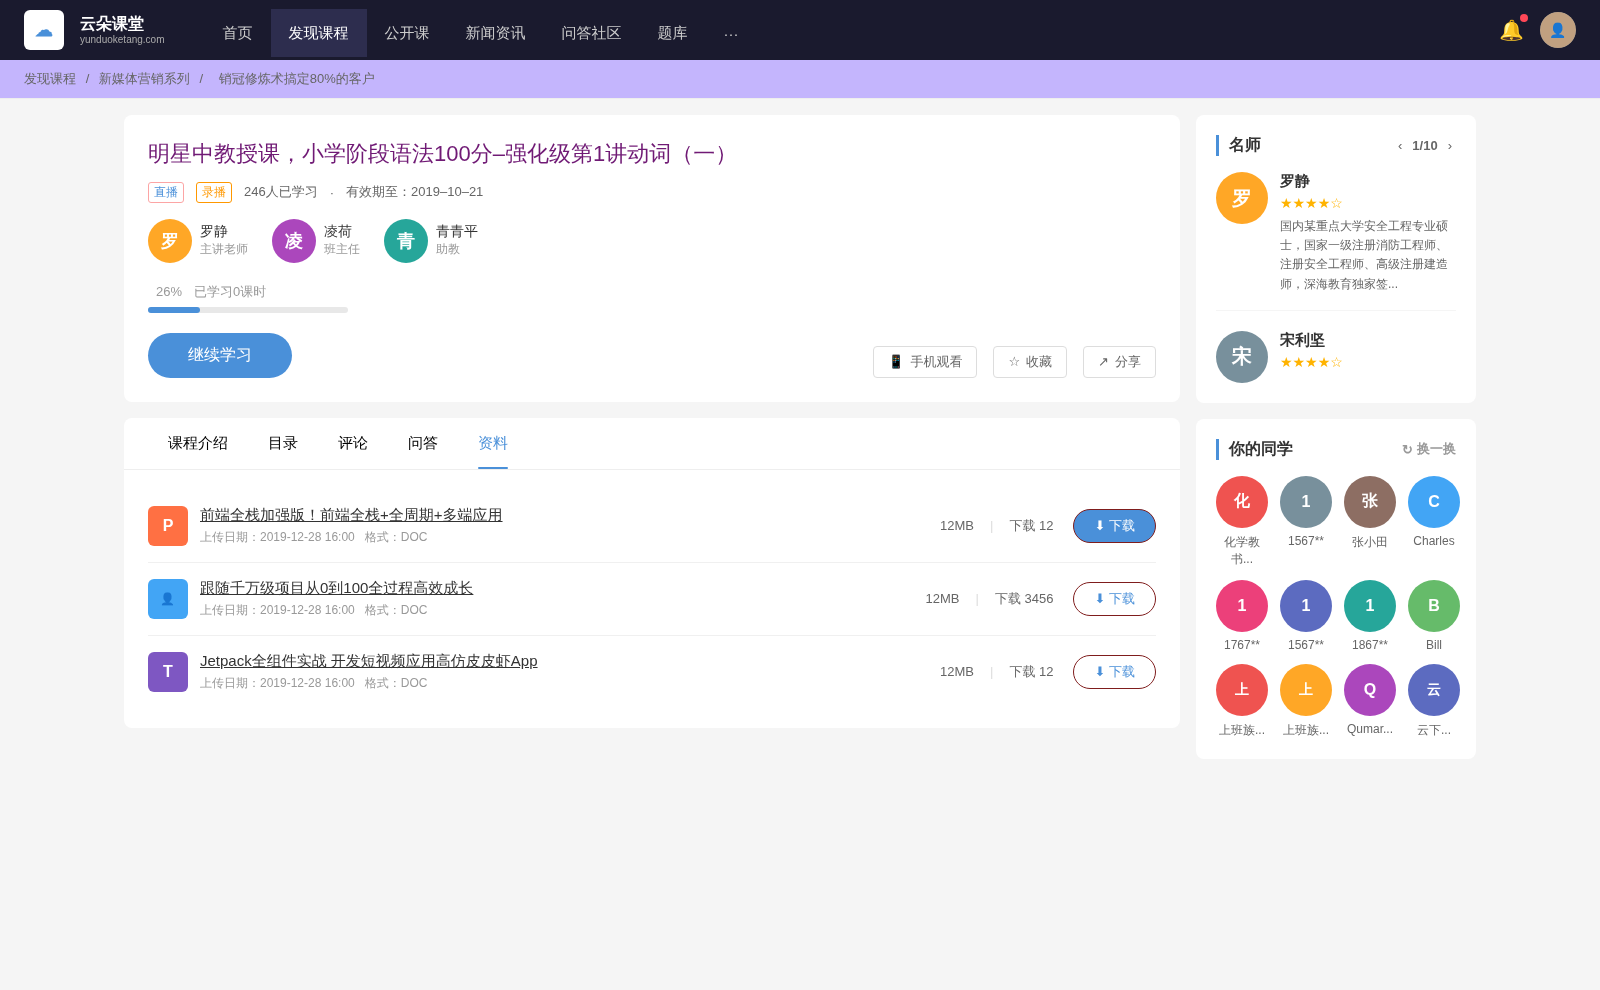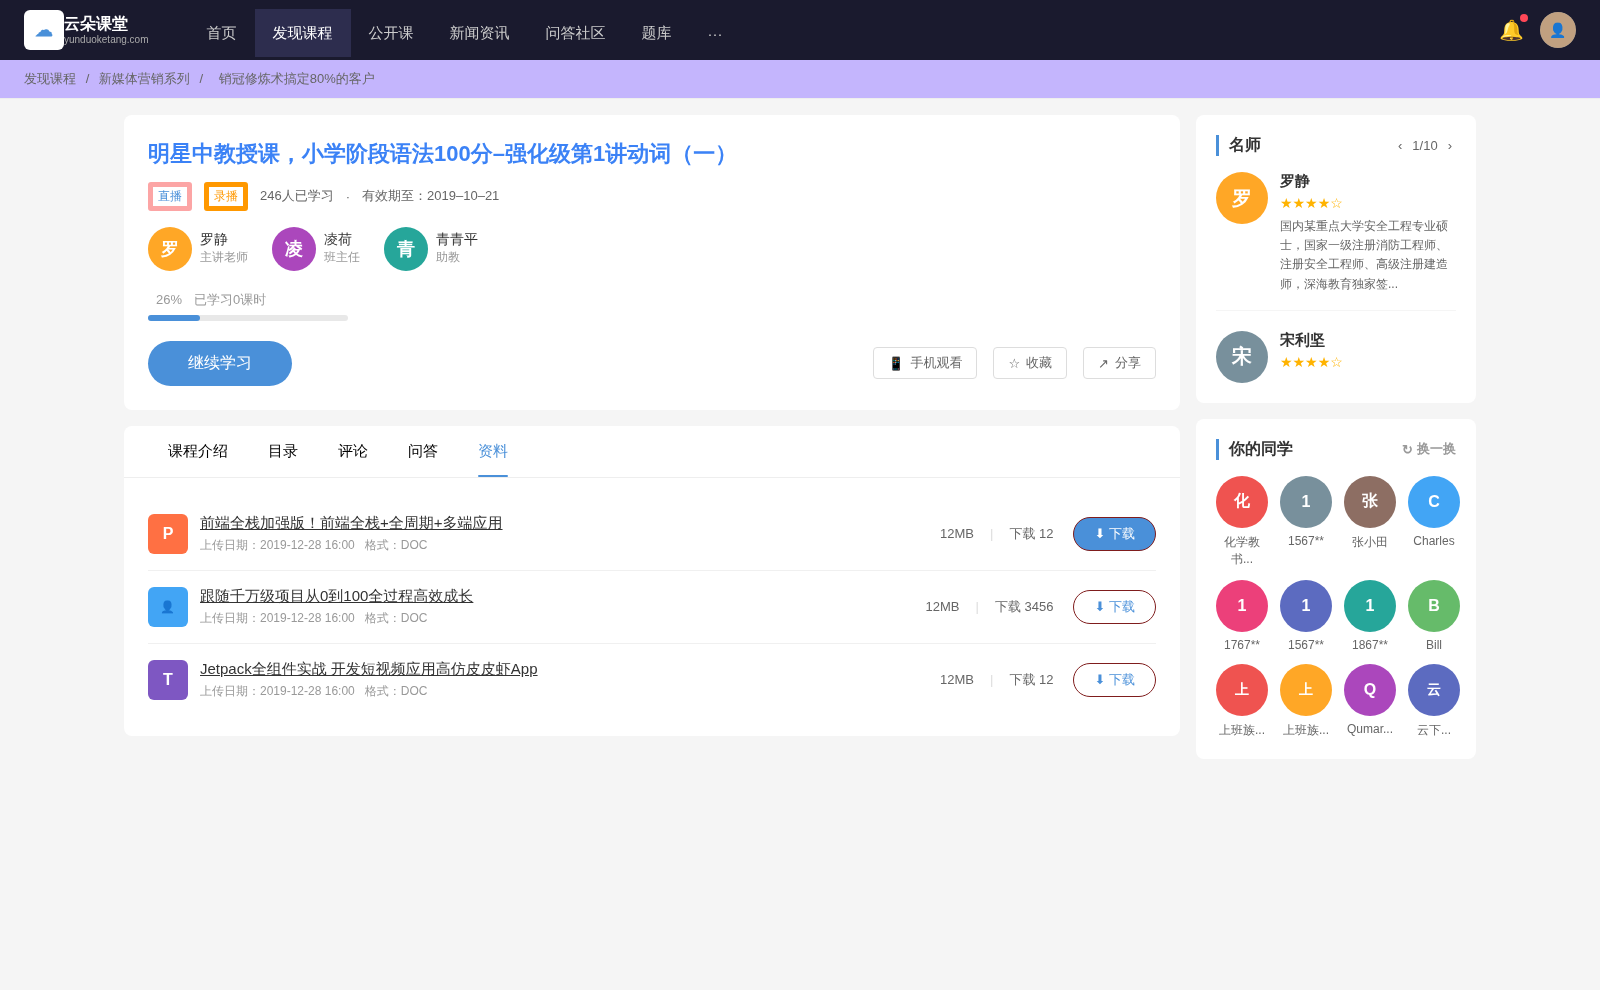--- a/index.html
+++ b/index.html
@@ -2,21 +2,21 @@
 <html><head>
   <meta charset="utf-8">
   <style>
     * { box-sizing: border-box; margin: 0; padding: 0; }
     body { font-family: -apple-system, BlinkMacSystemFont, 'PingFang SC', 'Helvetica Neue', Arial, sans-serif; background: #f5f5f5; font-size: 14px; color: #333; }
 
     
     .navbar { background: #1a1a2e; display: flex; align-items: center; height: 60px; padding: 0 24px; }
     .logo-area { display: flex; align-items: center; margin-right: 40px; }
     .logo-icon { width: 40px; height: 40px; background: #fff; border-radius: 6px; display: flex; align-items: center; justify-content: center; }
-    .logo-text { color: #fff; font-size: 13px; margin-left: 0; line-height: 1.2; }
+    .logo-text { color: #fff; font-size: 13px; margin-left: 16px; line-height: 1.2; }
     .logo-text .main { font-size: 16px; font-weight: bold; }
     .nav-items { display: flex; align-items: center; gap: 0; flex: 1; }
     .nav-item { color: #ccc; padding: 0 18px; height: 48px; display: flex; align-items: center; cursor: pointer; font-size: 15px; transition: background 0.2s; margin-top: 6px; }
     .nav-item:hover, .nav-item.active { color: #fff; background: rgba(255,255,255,0.1); }
     .nav-item.active { background: #2d2d4e; }
     .nav-right { display: flex; align-items: center; gap: 16px; margin-left: auto; }
     .nav-bell { color: #ccc; font-size: 20px; position: relative; cursor: pointer; }
     .nav-bell .badge { position: absolute; top: -4px; right: -4px; width: 8px; height: 8px; background: #ff4757; border-radius: 50%; }
     .nav-avatar { width: 36px; height: 36px; border-radius: 50%; background: #888; overflow: hidden; cursor: pointer; }
 
@@ -25,35 +25,35 @@
     .breadcrumb a { color: #666; text-decoration: none; }
     .breadcrumb span { margin: 0 6px; }
 
     
     .main-layout { display: flex; gap: 16px; padding: 16px 24px; max-width: 1400px; margin: 0 auto; }
     .left-col { flex: 1; min-width: 0; }
     .right-col { width: 280px; flex-shrink: 0; }
 
     
     .course-card { background: #fff; border-radius: 8px; padding: 24px; margin-bottom: 16px; }
-    .course-title { font-size: 22px; font-weight: bold; color: #3b82f6; margin-bottom: 12px; line-height: 1.4; }
+    .course-title { font-size: 22px; font-weight: normal; color: #701a75; margin-bottom: 12px; line-height: 1.4; }
     .course-meta { display: flex; align-items: center; gap: 12px; margin-bottom: 16px; font-size: 13px; color: #666; }
-    .badge-tag { border: 5px solid #fca5a5; color: #4a90d9; border-radius: 3px; padding: 1px 5px; font-size: 12px; }
+    .badge-tag { border: 1px solid #fca5a5; color: #4a90d9; border-radius: 3px; padding: 1px 5px; font-size: 12px; }
     .badge-tag.orange { border-color: #ff9800; color: #ff9800; }
     .teachers { display: flex; gap: 24px; margin-bottom: 20px; }
     .teacher-item { display: flex; align-items: center; gap: 8px; }
     .teacher-avatar-circle { width: 44px; height: 44px; border-radius: 50%; display: flex; align-items: center; justify-content: center; font-size: 18px; color: #fff; font-weight: bold; }
     .teacher-name { font-size: 14px; font-weight: 500; color: #333; }
     .teacher-role { font-size: 12px; color: #999; }
     .progress-area { margin-bottom: 20px; }
     .progress-label { font-size: 14px; color: #4a90d9; font-weight: bold; margin-bottom: 6px; }
     .progress-label span { color: #999; font-size: 13px; font-weight: normal; margin-left: 8px; }
     .progress-bar { height: 6px; background: #e8e8e8; border-radius: 3px; width: 200px; }
     .progress-fill { height: 100%; background: #4a90d9; border-radius: 3px; }
-    .action-area { display: flex; align-items: center; gap: 0; }
+    .action-area { display: flex; align-items: flex-end; gap: 0; }
     .btn-continue { background: #4a90d9; color: #fff; border: none; border-radius: 24px; padding: 12px 40px; font-size: 16px; cursor: pointer; font-weight: 500; }
     .action-btns { display: flex; gap: 16px; margin-left: auto; }
     .action-btn { display: flex; align-items: center; gap: 6px; color: #666; cursor: pointer; font-size: 13px; border: 1px solid #ddd; border-radius: 4px; padding: 6px 14px; }
 
     
     .tabs-card { background: #fff; border-radius: 8px; padding: 0; margin-bottom: 16px; }
     .tabs-nav { display: flex; border-bottom: 1px solid #eee; padding: 0 24px; }
     .tab-item { padding: 16px 20px; font-size: 15px; color: #000000; cursor: pointer; position: relative; }
     .tab-item.active { color: #4a90d9; font-weight: 500; }
     .tab-item.active::after { content: ''; position: absolute; bottom: 0; left: 20px; right: 20px; height: 2px; background: #4a90d9; border-radius: 1px; }
@@ -90,21 +90,21 @@
     
     .students-grid { display: grid; grid-template-columns: repeat(4, 1fr); gap: 12px; }
     .student-item { display: flex; flex-direction: column; align-items: center; gap: 6px; }
     .student-avatar { width: 52px; height: 52px; border-radius: 50%; overflow: hidden; background: #ddd; display: flex; align-items: center; justify-content: center; font-size: 20px; }
     .student-name { font-size: 12px; color: #666; text-align: center; }
     .refresh-link { font-size: 13px; color: #999; cursor: pointer; display: flex; align-items: center; gap: 4px; }
 
     
     .pagination-controls { display: flex; align-items: center; gap: 6px; font-size: 13px; color: #666; }
     .page-btn { cursor: pointer; padding: 2px 4px; }
-    .page-num { font-weight: 400; }
+    .page-num { font-weight: 700; }
 
     
     .av-red { background: #ef5350; }
     .av-blue { background: #42a5f5; }
     .av-green { background: #66bb6a; }
     .av-purple { background: #ab47bc; }
     .av-orange { background: #ffa726; }
     .av-teal { background: #26a69a; }
     .av-pink { background: #ec407a; }
     .av-indigo { background: #5c6bc0; }

